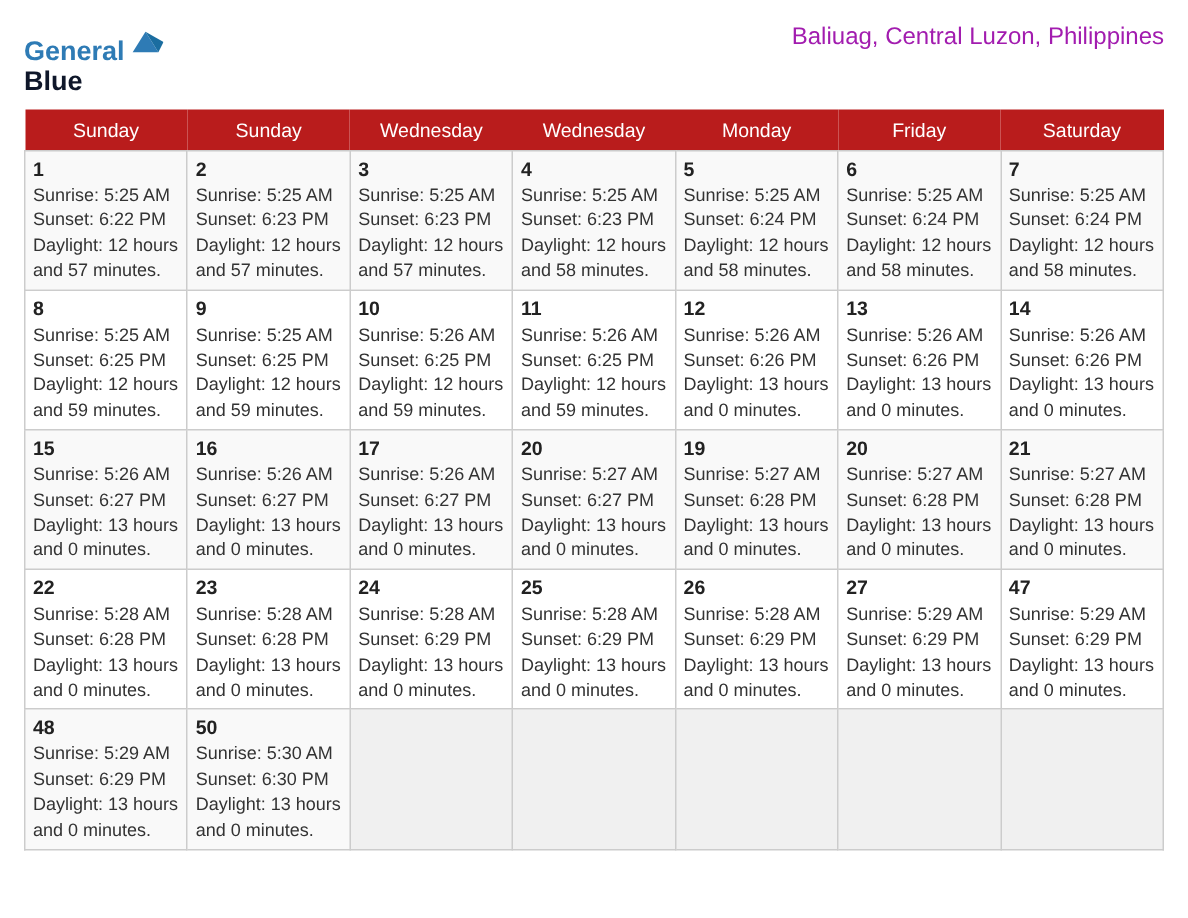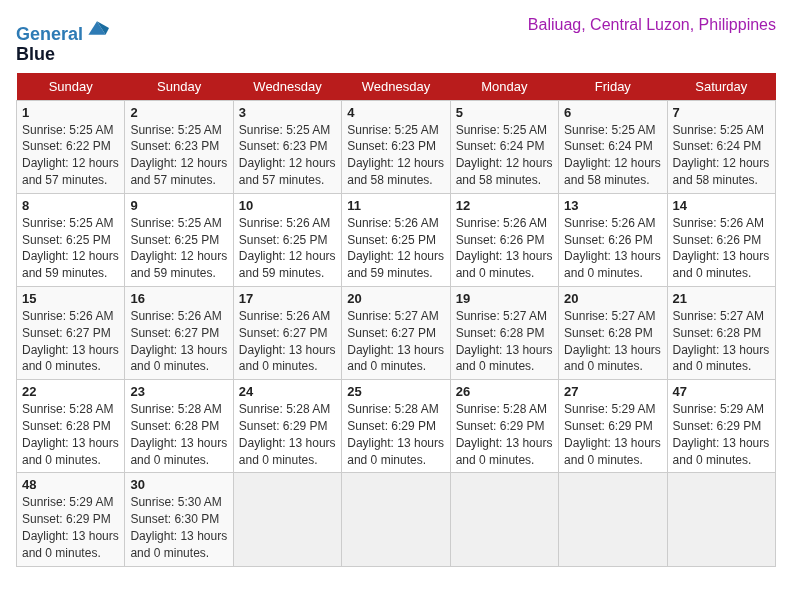--- a/index.html
+++ b/index.html
@@ -242,21 +242,21 @@
           <span class="day-num">47</span>
           <div class="day-detail">Sunrise: 5:29 AM<br>Sunset: 6:29 PM<br>Daylight: 13 hours and 0 minutes.</div>
         </td>
       </tr>
       <tr>
         <td>
           <span class="day-num">48</span>
           <div class="day-detail">Sunrise: 5:29 AM<br>Sunset: 6:29 PM<br>Daylight: 13 hours and 0 minutes.</div>
         </td>
         <td>
-          <span class="day-num">30</span>
+          <span class="day-num">50</span>
           <div class="day-detail">Sunrise: 5:30 AM<br>Sunset: 6:30 PM<br>Daylight: 13 hours and 0 minutes.</div>
         </td>
         <td class="empty-cell"></td>
         <td class="empty-cell"></td>
         <td class="empty-cell"></td>
         <td class="empty-cell"></td>
         <td class="empty-cell"></td>
       </tr>
     </tbody>
 </table>

